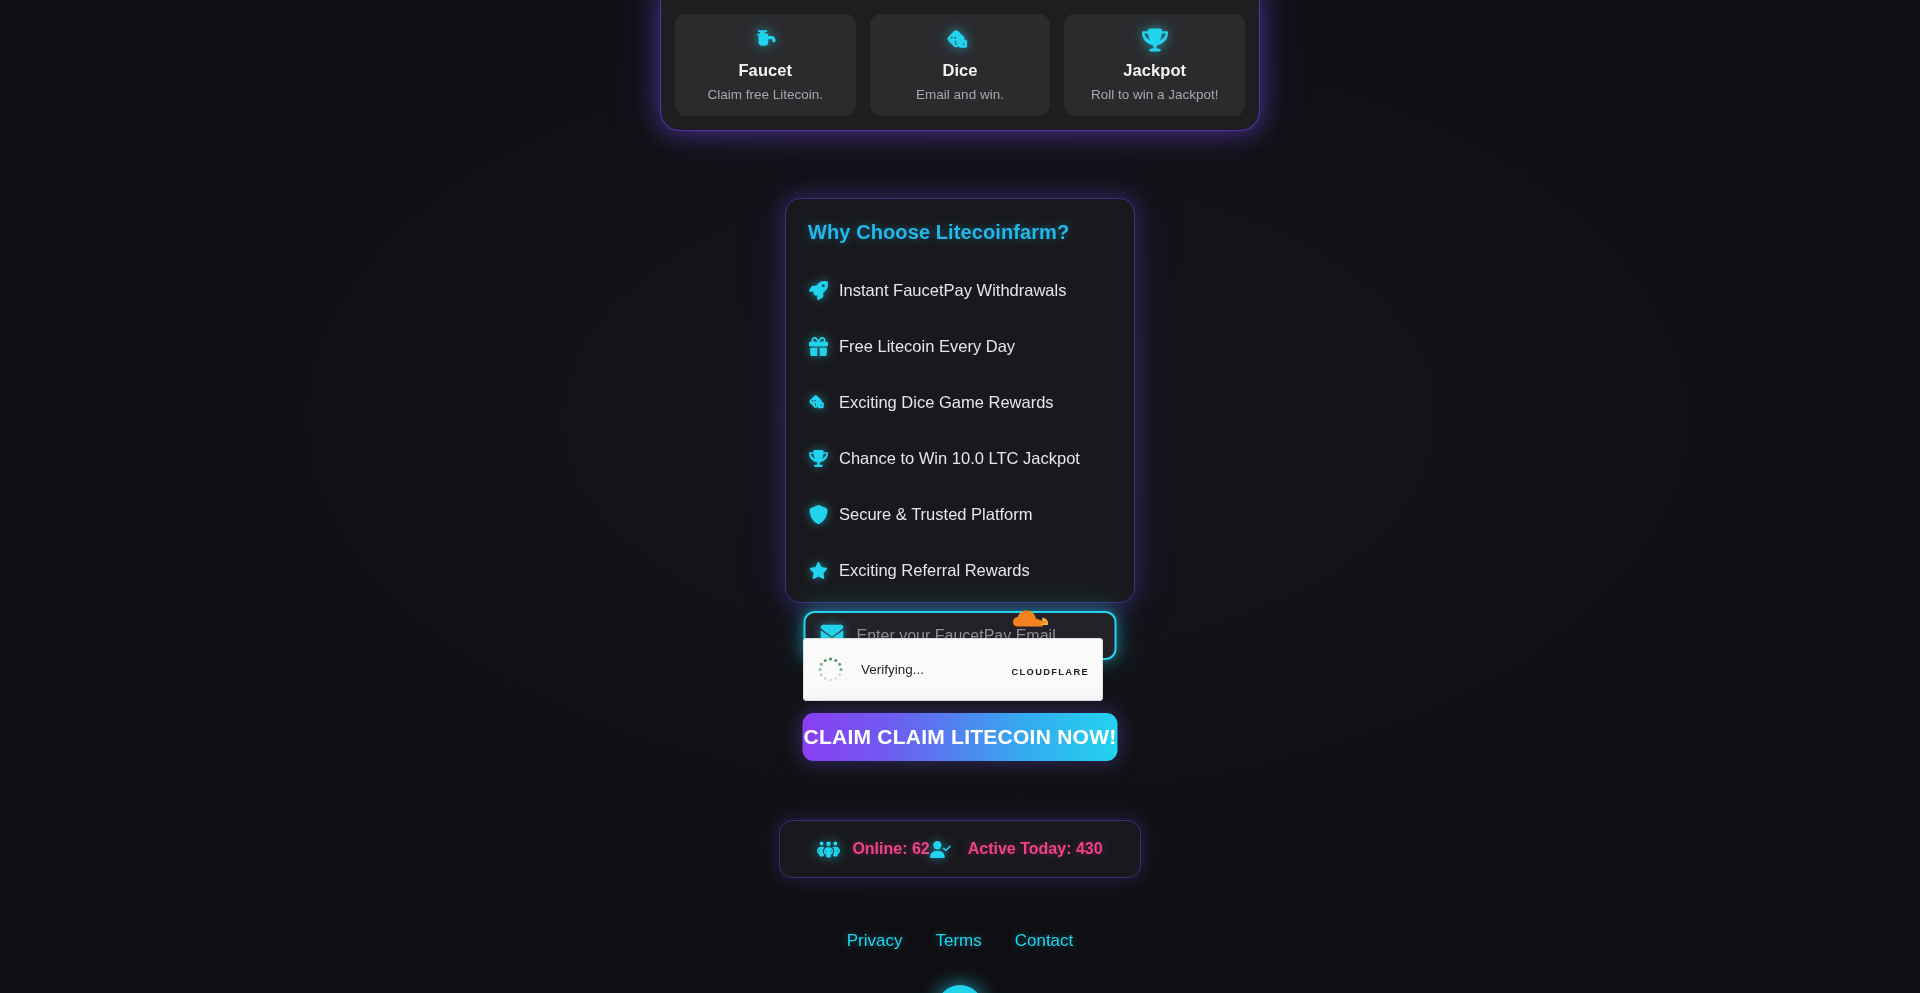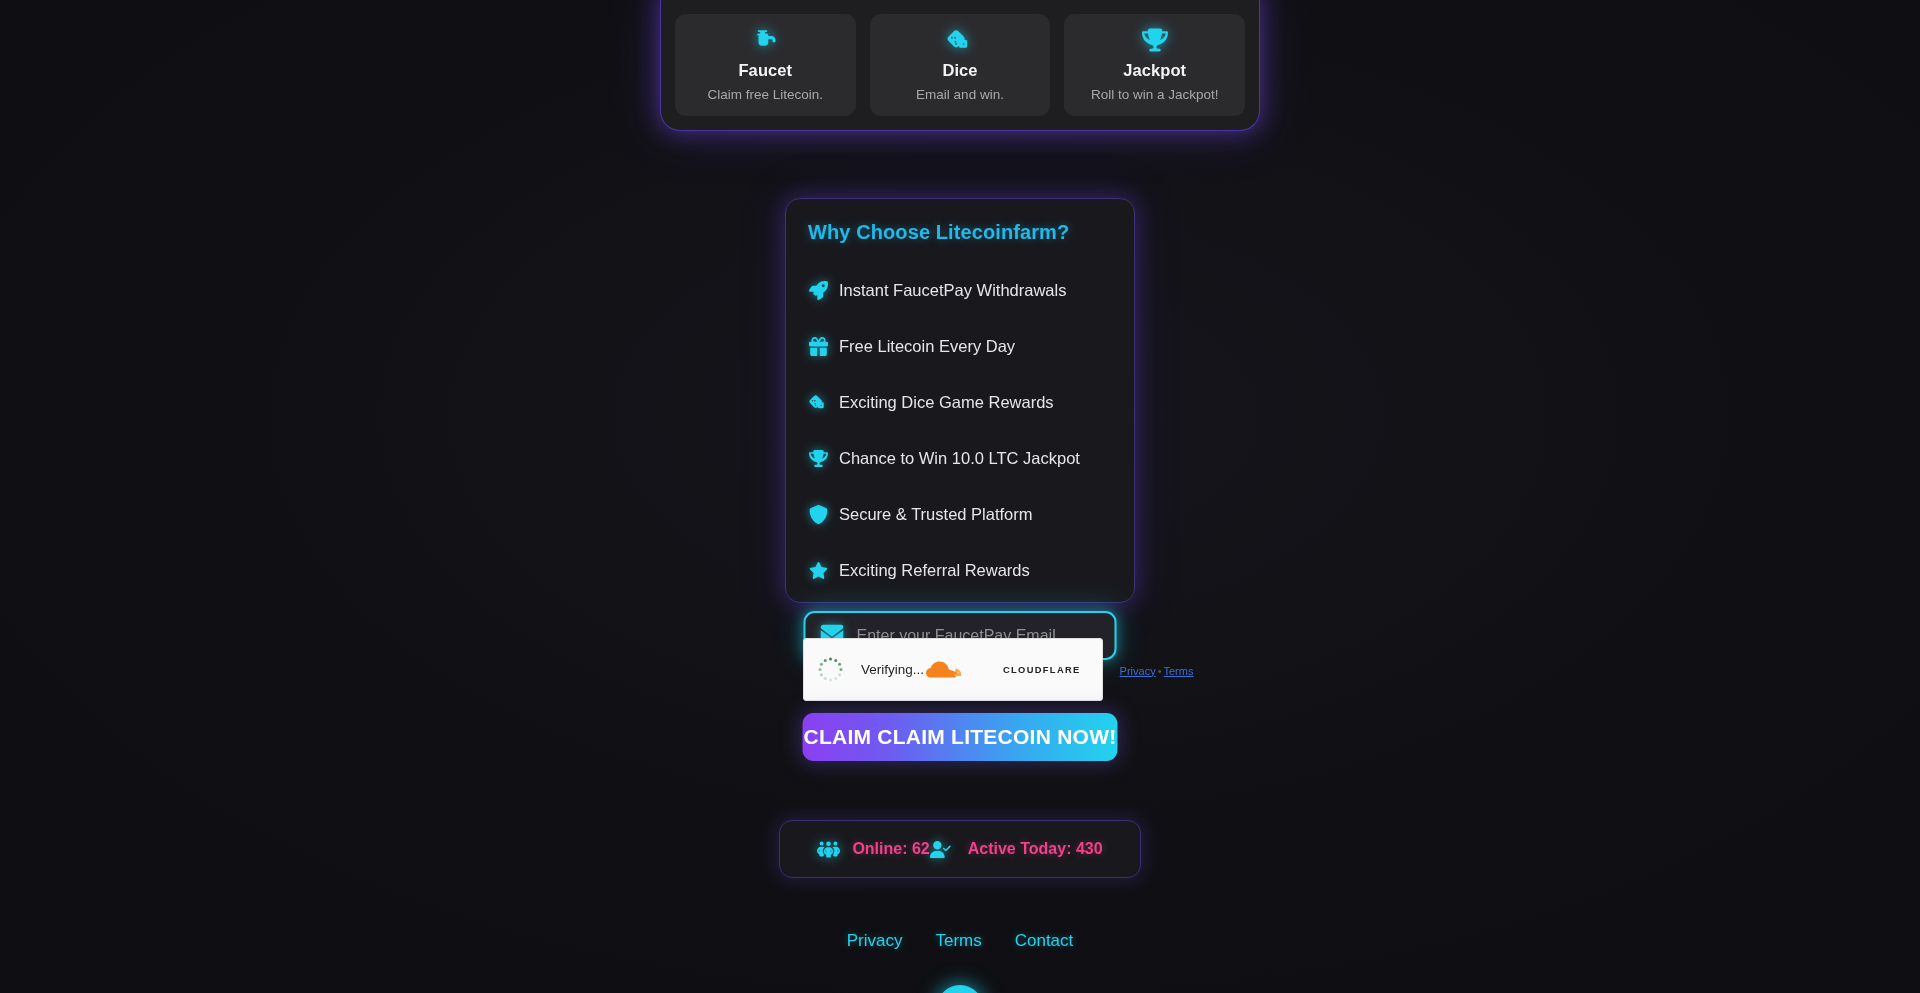--- a/index.html
+++ b/index.html
@@ -107,21 +107,21 @@
     display:flex; align-items:center; padding:0 13px;
   }
   .ts-left { display:flex; align-items:center; gap:17px; flex:1; }
   .spinner { width:27px; height:27px; position:relative; flex:none; }
   .spinner i {
     position:absolute; width:3.4px; height:3.4px; border-radius:50%;
     background:#3a8a4f; left:50%; top:50%; margin:-1.7px;
   }
   .ts-label { color:#1f2023; font-size:13.5px; }
   .ts-right { text-align:right; }
-  .cf-logo { display:flex; flex-direction:row; align-items:center;gap:39px; }
+  .cf-logo { display:flex; flex-direction:column; align-items:flex-start;gap:39px; }
   .cf-cloud { width:40px; height:17px; margin-bottom:1px; }
   .cf-word {
     font-size:9.3px; font-weight:bold; letter-spacing:1.35px;
     color:#222; font-family:"Liberation Sans", sans-serif;
   }
   .cf-links { font-size:11px; color:#3b6fd4; margin-top:2px; }
   .cf-links a { color:#3b6fd4; text-decoration:underline; }
   .cf-links span { color:#555; text-decoration:none; margin:0 2px; }
 
   

